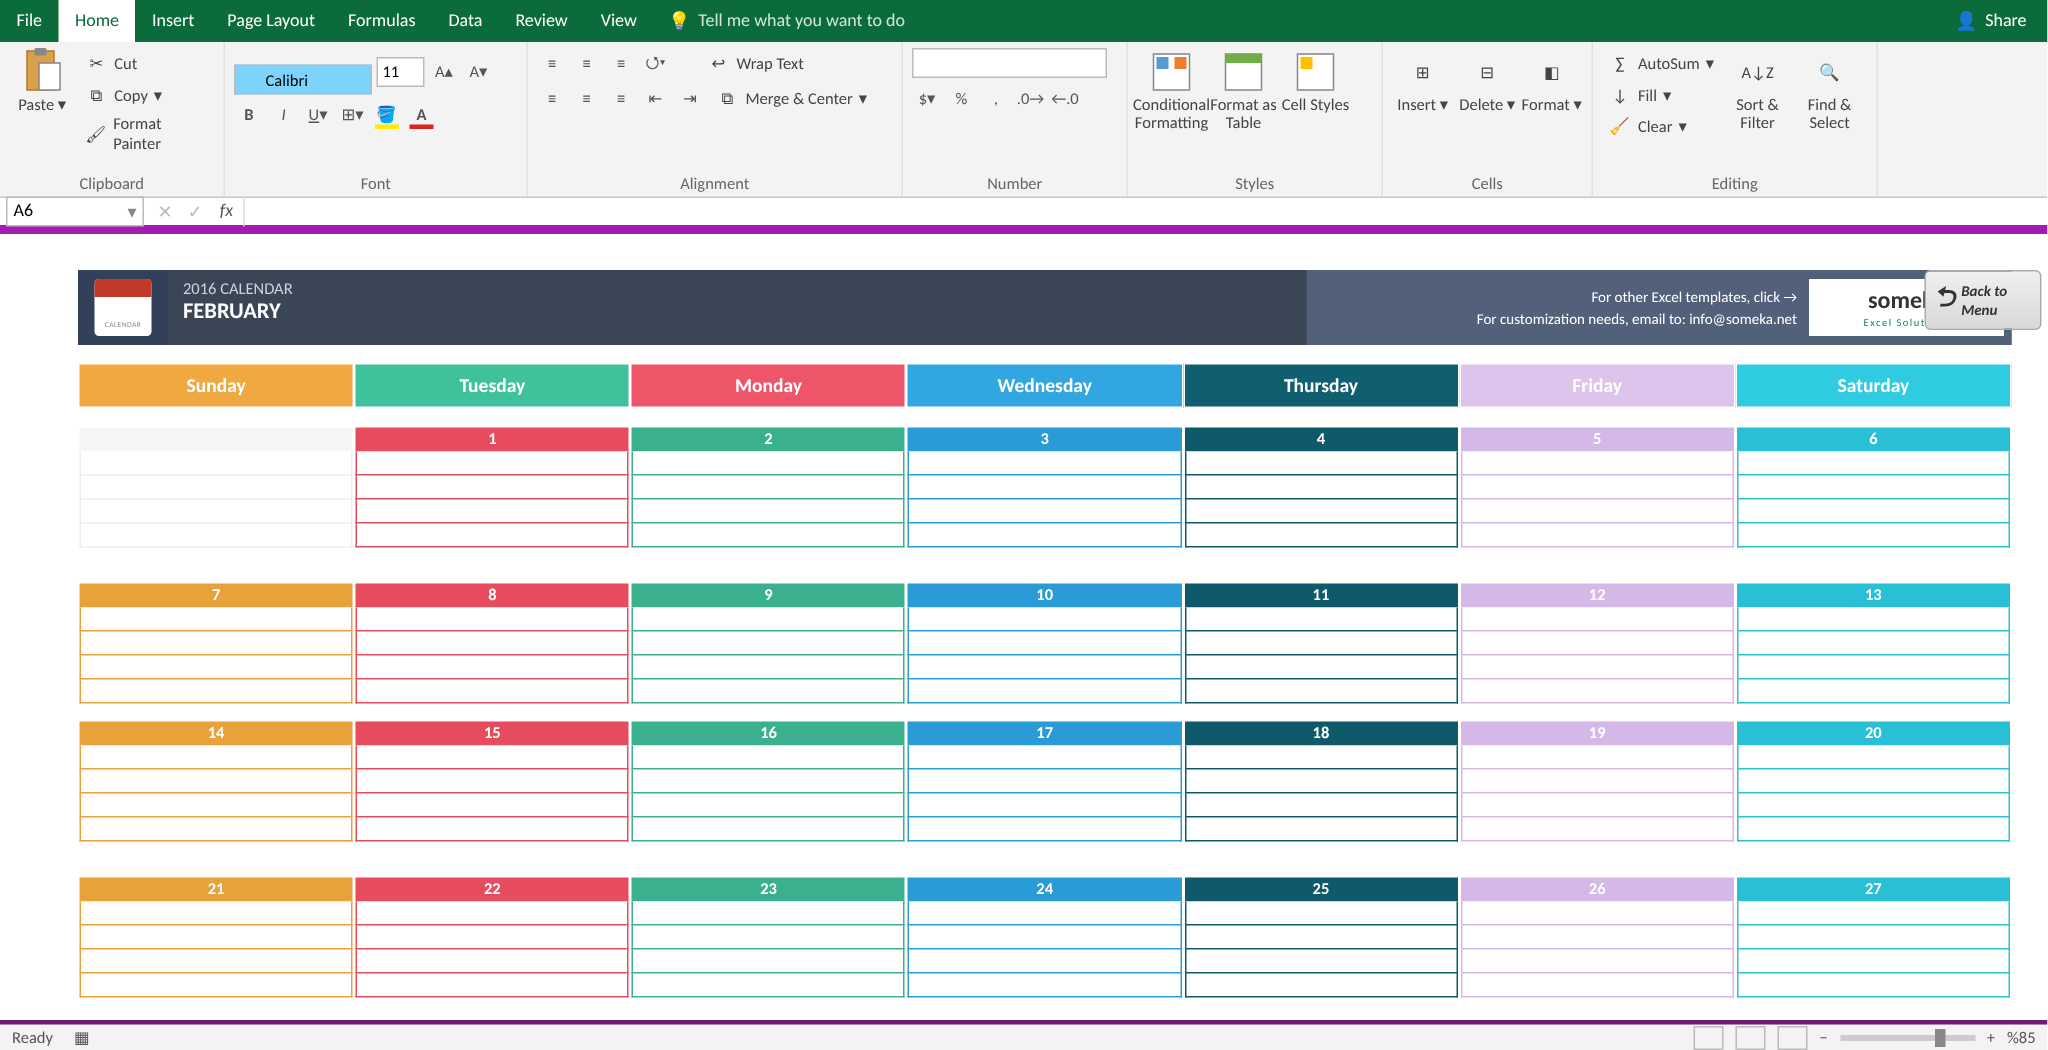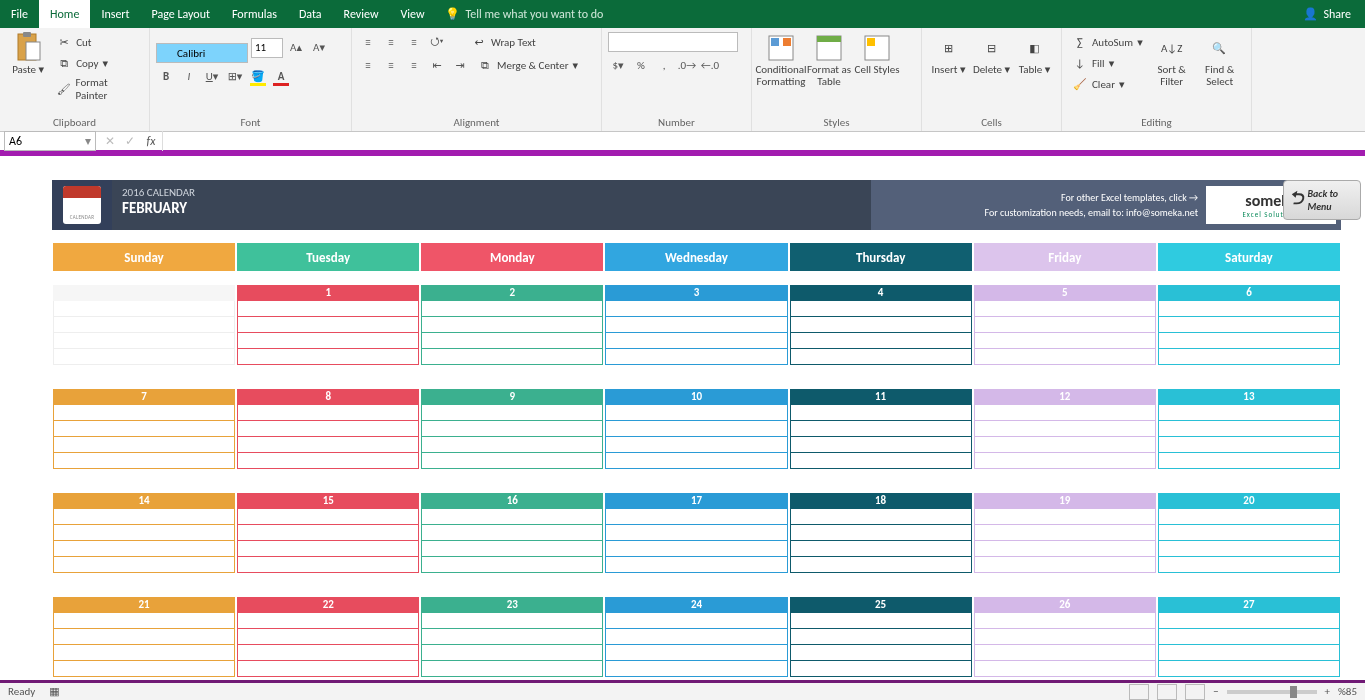--- a/index.html
+++ b/index.html
@@ -251,21 +251,21 @@
       <div class="vbtn">
           <div class="ic">⊞</div>
           <div class="lbl"><span>Insert</span> ▾</div>
         </div>
       <div class="vbtn">
           <div class="ic">⊟</div>
           <div class="lbl"><span>Delete</span> ▾</div>
         </div>
       <div class="vbtn">
           <div class="ic">◧</div>
-          <div class="lbl"><span>Table</span> ▾</div>
+          <div class="lbl"><span>Format</span> ▾</div>
         </div>
     </div>
     <div class="group-label">Cells</div>
   </div>
 
   <div class="group" style="width:190px">
     <div class="btns">
       <div style="display:flex;flex-direction:column;gap:1px">
         <div class="sbtn"><span class="ic">∑</span><span>AutoSum</span> ▾</div>
         <div class="sbtn"><span class="ic">↓</span><span>Fill</span> ▾</div>
@@ -460,21 +460,21 @@
           <div class="day">
             <div class="day-num c-sat">13</div>
             <div class="day-body b-sat">
               <div class="ln"></div>
               <div class="ln"></div>
               <div class="ln"></div>
               <div class="ln"></div>
             </div>
           </div>
         </div>
-        <div class="week" style="margin-top: 12px;">
+        <div class="week" style="">
           <div class="day">
             <div class="day-num c-sun">14</div>
             <div class="day-body b-sun">
               <div class="ln"></div>
               <div class="ln"></div>
               <div class="ln"></div>
               <div class="ln"></div>
             </div>
           </div>
           <div class="day">

